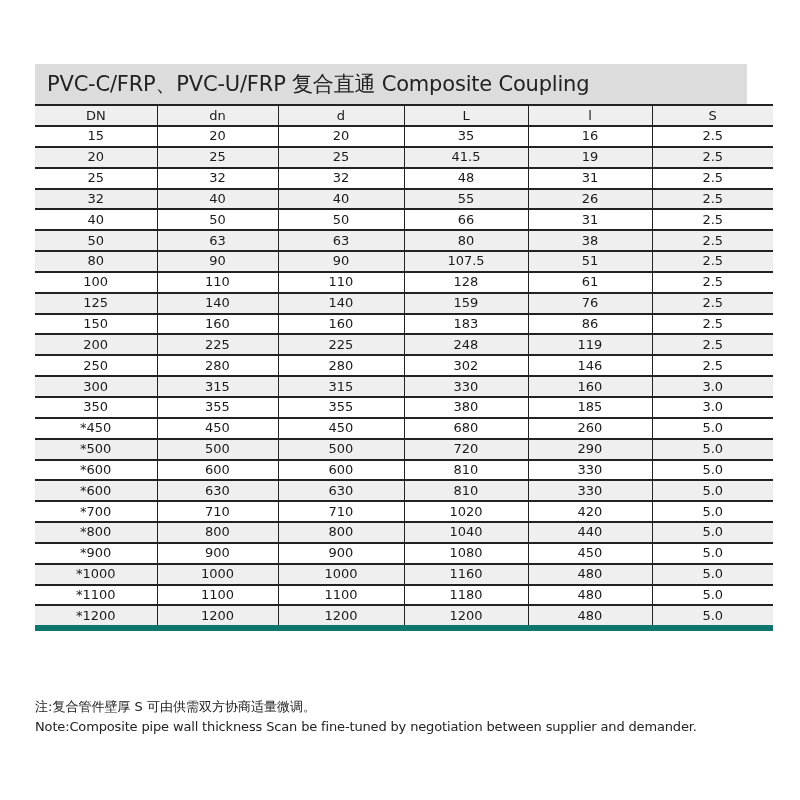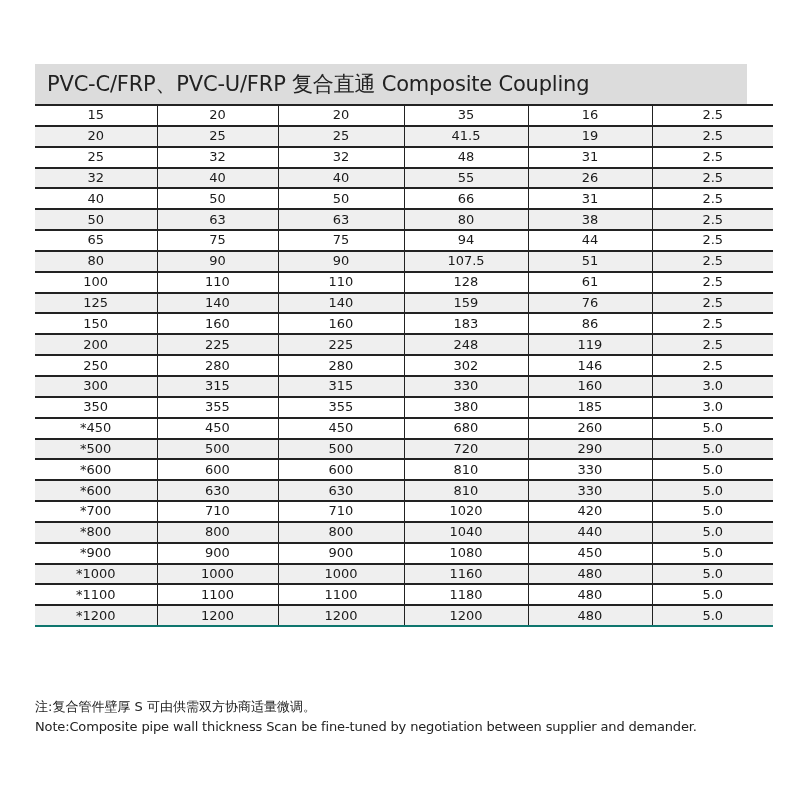--- a/index.html
+++ b/index.html
@@ -20,21 +20,21 @@
       position: absolute; left: 35px; top: 104px; width: 738px;
       border-collapse: collapse; table-layout: fixed;
       font-size: 13px;
     }
     table.spec td, table.spec th {
       font-weight: normal; text-align: center; padding: 0;
       border-top: 2px solid #222;
       line-height: 18px; height: 18.85px;
       overflow: hidden; white-space: nowrap;
     }
-    table.spec tr:last-child td { border-bottom: 2px solid #0f766e; }
+    table.spec tr:last-child td { border-bottom: 6px solid #0f766e; }
     table.spec .vl { border-left: 1.5px solid #222; }
     table.spec tr.group th { height: 19px; background: #ffffff; }
     table.spec tr.cols th { height: 19px; background: #efefef; }
     table.spec tr.odd td { background: #ffffff; }
     table.spec tr.even td { background: #efefef; }
     .note {
       position: absolute; left: 35px; font-size: 13px; color: #222;
       white-space: nowrap;
     }
     .note-cn { top: 698px; }
@@ -50,20 +50,28 @@
 <table class="spec">
   <colgroup>
     <col style="width:122px">
       <col style="width:121px">
       <col style="width:126px">
     <col style="width:124px">
       <col style="width:124px">
       <col style="width:121px">
   </colgroup>
   <thead>
+    <tr class="cols">
+      <th>DN</th>
+      <th class="vl">dn</th>
+      <th class="vl">d</th>
+      <th class="vl">L</th>
+      <th class="vl">l</th>
+      <th class="vl">S</th>
+    </tr>
   </thead>
   <tbody id="table-body">
       <tr class="odd">
         <td>15</td>
         <td class="vl">20</td>
         <td class="vl">20</td>
         <td class="vl">35</td>
         <td class="vl">16</td>
         <td class="vl">2.5</td>
       </tr>
@@ -98,28 +106,20 @@
         <td class="vl">66</td>
         <td class="vl">31</td>
         <td class="vl">2.5</td>
       </tr>
       <tr class="even">
         <td>50</td>
         <td class="vl">63</td>
         <td class="vl">63</td>
         <td class="vl">80</td>
         <td class="vl">38</td>
-        <td class="vl">2.5</td>
-      </tr>
-      <tr class="odd">
-        <td>65</td>
-        <td class="vl">75</td>
-        <td class="vl">75</td>
-        <td class="vl">94</td>
-        <td class="vl">44</td>
         <td class="vl">2.5</td>
       </tr>
       <tr class="even">
         <td>80</td>
         <td class="vl">90</td>
         <td class="vl">90</td>
         <td class="vl">107.5</td>
         <td class="vl">51</td>
         <td class="vl">2.5</td>
       </tr>

